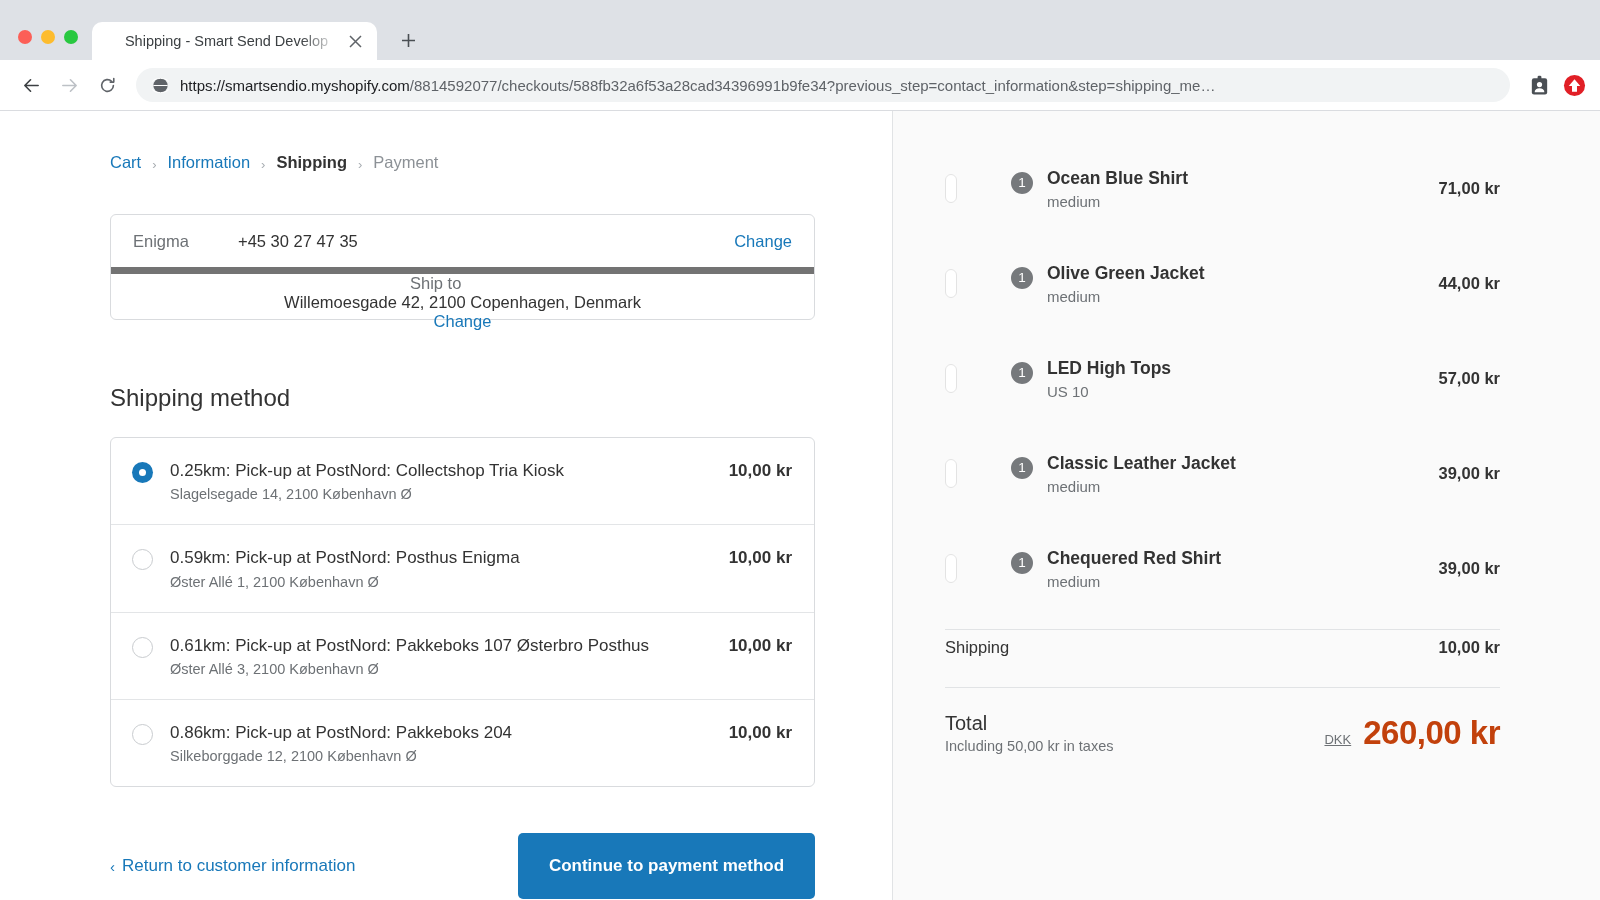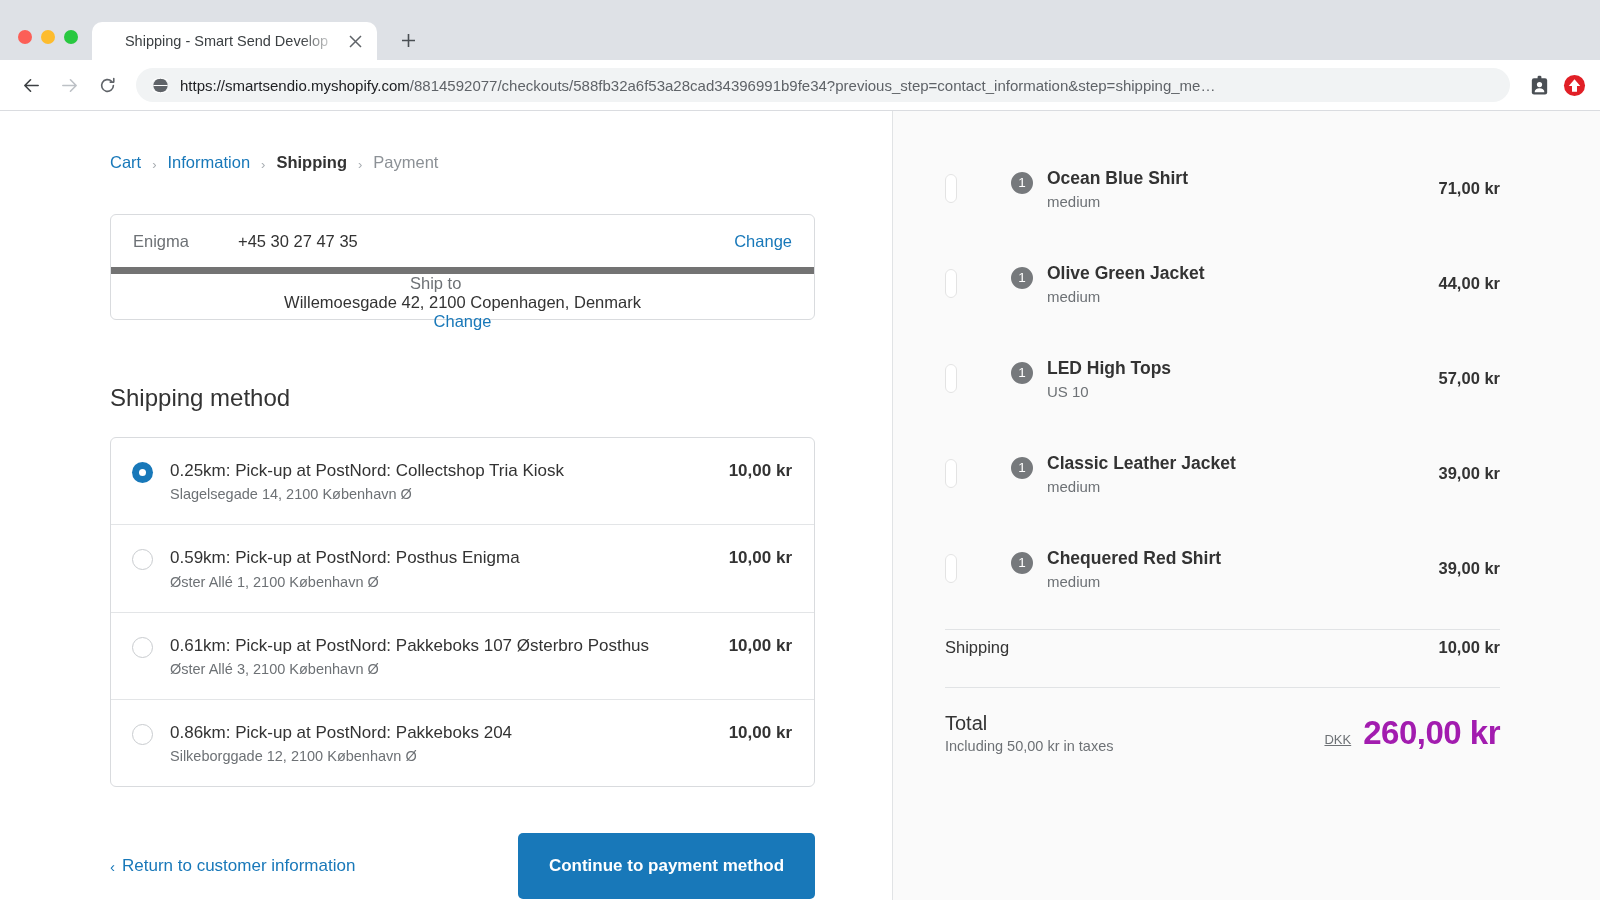--- a/index.html
+++ b/index.html
@@ -150,21 +150,21 @@
   .sum-label { font-size: 16.5px; color: #333333; }
   .sum-value { font-size: 16.5px; color: #333333; font-weight: bold; }
   .sum-row.pad-top { margin-top: 10px; }
 
   .total-div { border-top: 1px solid #e1e3e5; margin-top: 23px; padding-top: 24px; }
   .total-row { display: flex; align-items: center; justify-content: space-between; }
   .total-label { font-size: 20px; color: #333333; }
   .total-sub { font-size: 14.5px; color: #6d7175; margin-top: 3px; }
   .total-right { display: flex; align-items: baseline; gap: 12px; }
   .total-cur { font-size: 13px; color: #6d7175; text-decoration: underline; }
-  .total-amt { font-size: 33px; color: #a21caf; font-weight: bold; letter-spacing: -0.5px; }
+  .total-amt { font-size: 33px; color: #c2410c; font-weight: bold; letter-spacing: -0.5px; }
 </style>
 </head>
 <body>
 
 <div class="browser">
 
   <div class="tabstrip">
     <div class="traffic">
       <span class="light red"></span>
       <span class="light yellow"></span>

